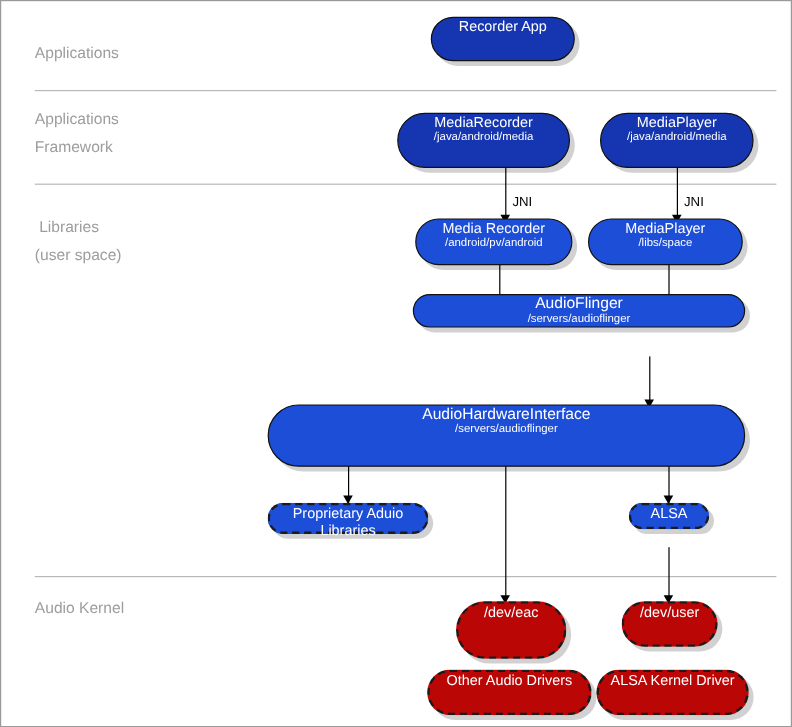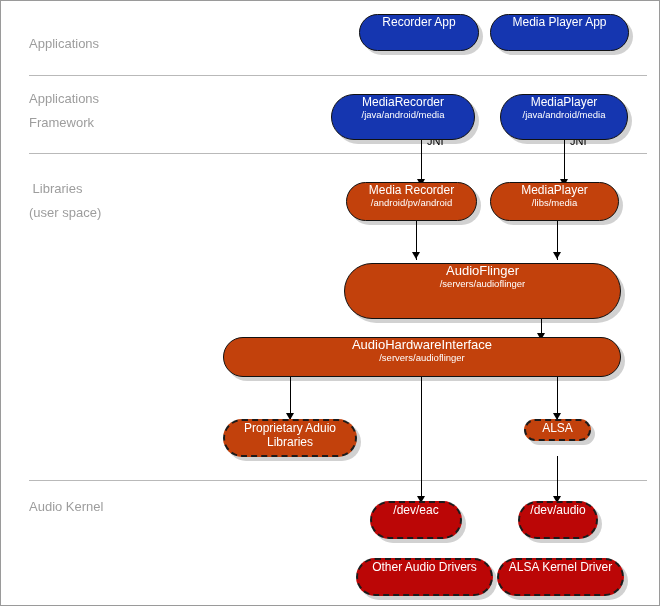--- a/index.html
+++ b/index.html
@@ -46,20 +46,21 @@
     height: 0;
     border-left: 4px solid transparent;
     border-right: 4px solid transparent;
     border-top: 7px solid #000000;
   }
   .edge-label {
     position: absolute;
     font-size: 11px;
     color: #000000;
     white-space: nowrap;
+    margin-top: 28px;
   }
   
   .node {
     position: absolute;
     box-sizing: border-box;
     display: flex;
     flex-direction: column;
     align-items: center;
     justify-content: flex-start;
     text-align: center;
@@ -74,21 +75,21 @@
     line-height: 14px;
     white-space: nowrap;
   }
   .node .sub {
     font-size: 9.5px;
     line-height: 11px;
     white-space: nowrap;
   }
   .node.two-line .title { font-size: 12px; }
   .node.blue  { background: #1536b0; }
-  .node.green { background: #c2410c; }
+  .node.green { background: #1d4ed8; }
   .node.red   { background: #bb0606; }
   .node.dashed { border: 2px dashed #1b1b1b; }
   .node.big-title .title { font-size: 13px; }
 </style>
 </head>
 <body>
 
 <div id="diagram">
 
   <div class="divider" style="top:74px;"></div>
@@ -128,69 +129,66 @@
   <div class="vline" style="left:556px; top:375px; height:45px;"></div>
   <div class="arrowhead" style="left:552px; top:412px;"></div>
 
   <div class="vline" style="left:556px; top:455px; height:46px;"></div>
   <div class="arrowhead" style="left:552px; top:495px;"></div>
 
   <div class="node blue" style="left:358px; top:13px; width:120px; height:37px;">
     <div class="title">Recorder App</div>
   </div>
 
-  <div class="node blue" style="left:489px; top:13px; width:139px; height:37px;">
-    <div class="title">Media Player App</div>
-  </div>
 
   <div class="node blue" style="left:330px; top:93px; width:144px; height:46px;">
     <div class="title">MediaRecorder</div>
     <div class="sub">/java/android/media</div>
   </div>
 
   <div class="node blue" style="left:499px; top:93px; width:128px; height:46px;">
     <div class="title">MediaPlayer</div>
     <div class="sub">/java/android/media</div>
   </div>
 
   <div class="node green" style="left:345px; top:181px; width:131px; height:39px;">
     <div class="title">Media Recorder</div>
     <div class="sub">/android/pv/android</div>
   </div>
 
   <div class="node green" style="left:489px; top:181px; width:129px; height:39px;">
     <div class="title">MediaPlayer</div>
-    <div class="sub">/libs/media</div>
+    <div class="sub">/libs/space</div>
   </div>
 
-  <div class="node green big-title" style="left:343px; top:262px; width:277px; height:56px;">
+  <div class="node green big-title" style="left:343px; top:244px; width:277px; height:28px;">
     <div class="title">AudioFlinger</div>
     <div class="sub">/servers/audioflinger</div>
   </div>
 
-  <div class="node green big-title" style="left:222px; top:336px; width:398px; height:40px;">
+  <div class="node green big-title" style="left:222px; top:336px; width:398px; height:52px;">
     <div class="title">AudioHardwareInterface</div>
     <div class="sub">/servers/audioflinger</div>
   </div>
 
-  <div class="node green dashed two-line" style="left:222px; top:418px; width:134px; height:38px;">
+  <div class="node green dashed two-line" style="left:222px; top:418px; width:134px; height:26px;">
     <div class="title">Proprietary Aduio</div>
     <div class="title">Libraries</div>
   </div>
 
   <div class="node green dashed" style="left:523px; top:418px; width:67px; height:22px;">
     <div class="title">ALSA</div>
   </div>
 
-  <div class="node red dashed" style="left:369px; top:500px; width:92px; height:38px;">
+  <div class="node red dashed" style="left:379px; top:500px; width:92px; height:48px;">
     <div class="title">/dev/eac</div>
   </div>
 
   <div class="node red dashed" style="left:517px; top:500px; width:80px; height:38px;">
-    <div class="title">/dev/audio</div>
+    <div class="title">/dev/user</div>
   </div>
 
   <div class="node red dashed" style="left:496px; top:557px; width:127px; height:38px;">
     <div class="title">ALSA Kernel Driver</div>
   </div>
 
   <div class="node red dashed" style="left:355px; top:557px; width:137px; height:38px;">
     <div class="title">Other Audio Drivers</div>
   </div>
 

